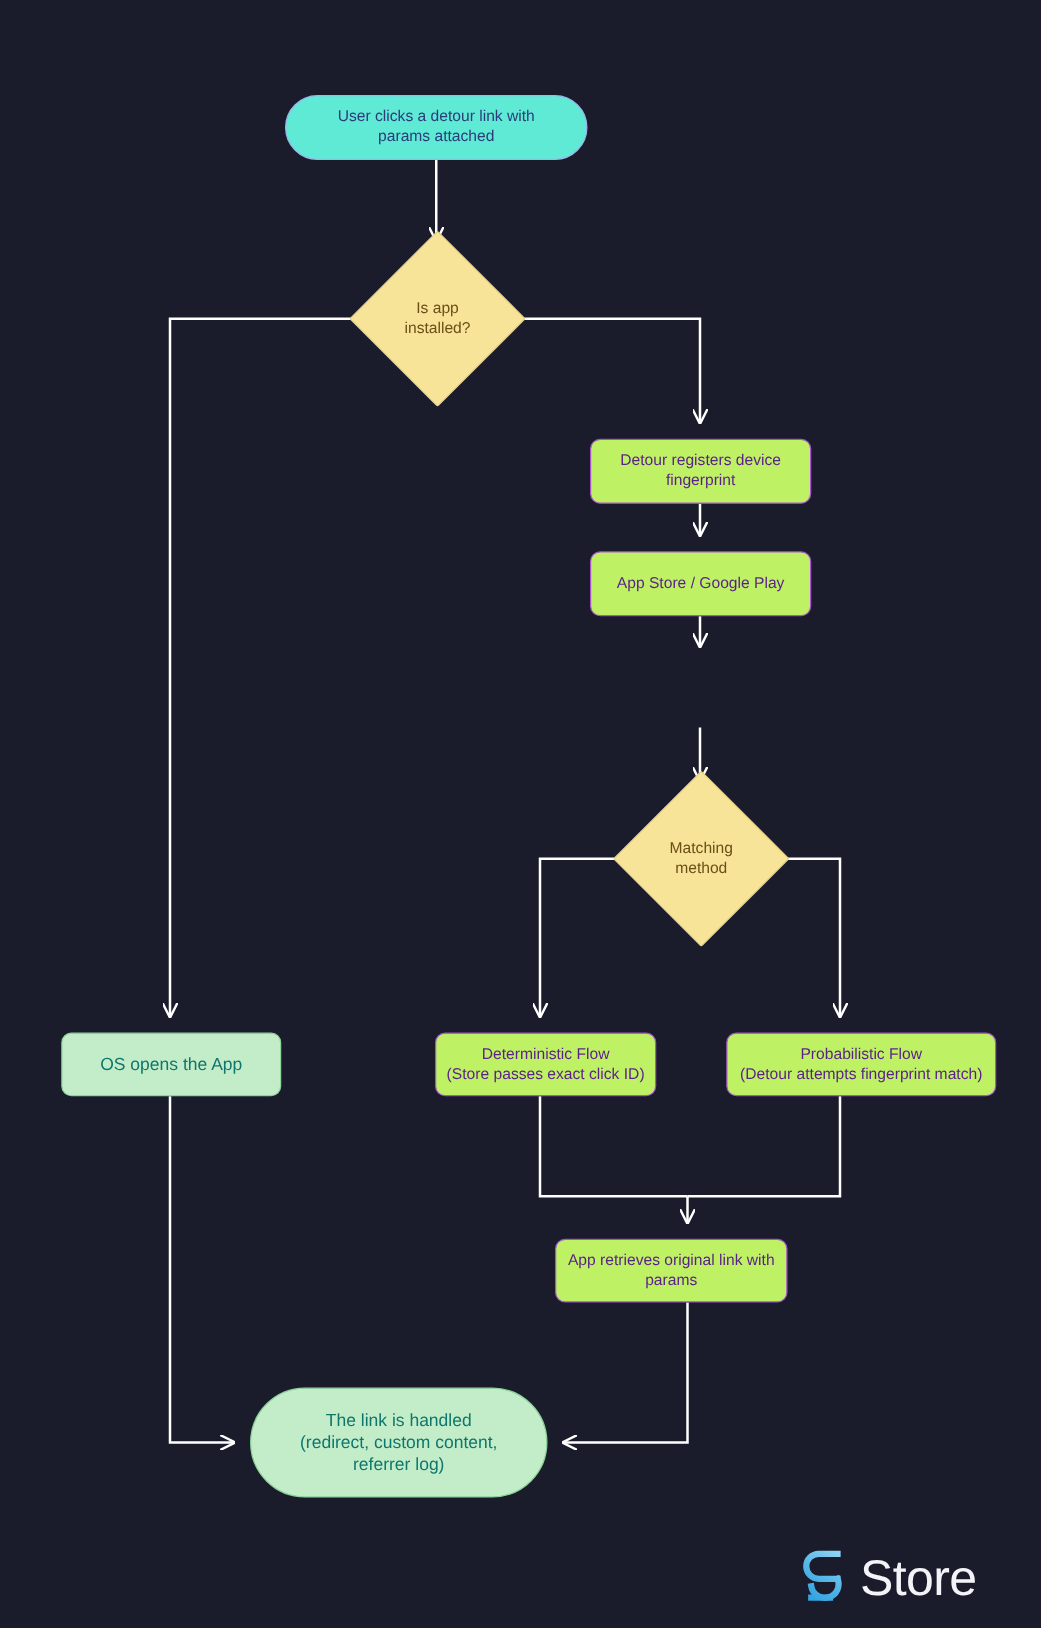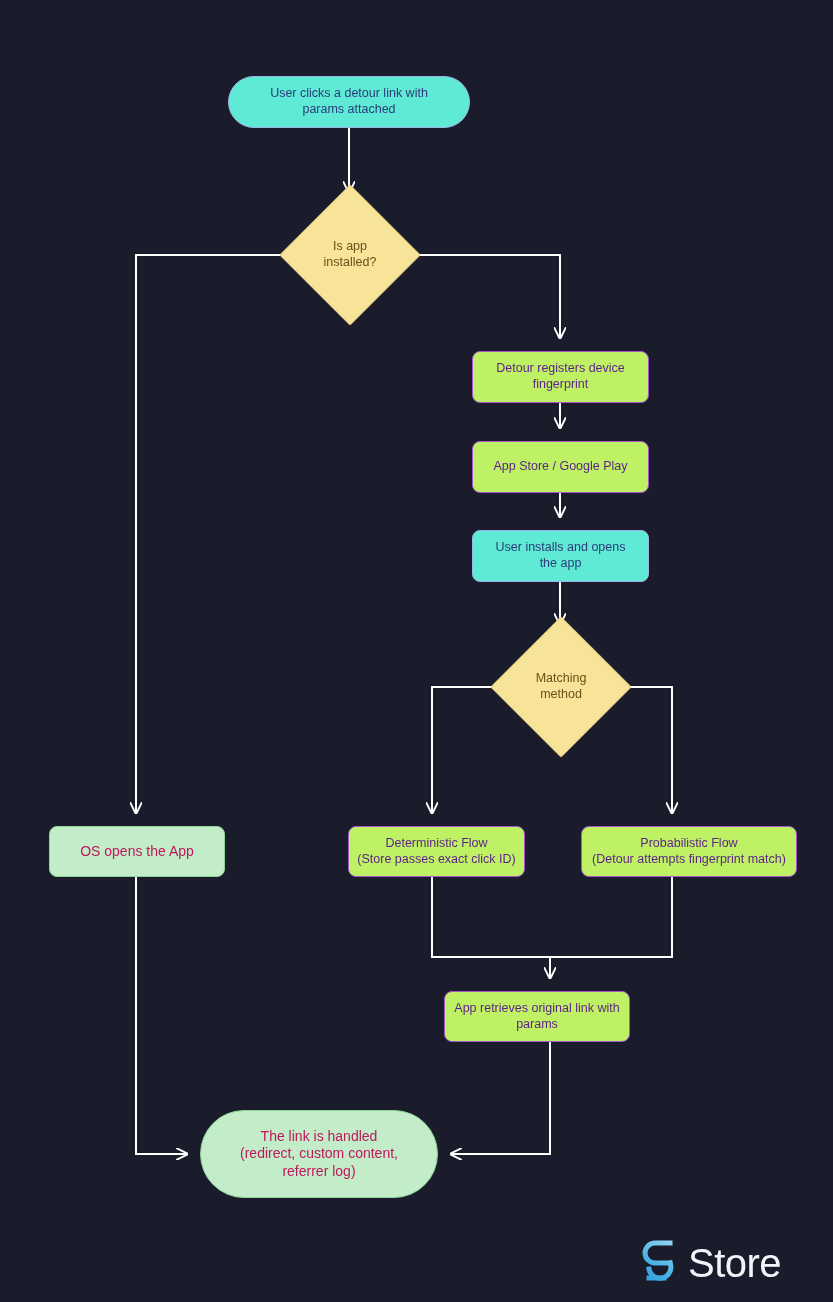--- a/index.html
+++ b/index.html
@@ -48,21 +48,21 @@
     background: #bef264;
     border: 1px solid #a855cd;
     color: #5b1f8a;
     font-size: 12.5px;
     font-weight: 500;
   }
   
   .n-green {
     background: #c3edc8;
     border: 1px solid #8dd39a;
-    color: #be185d;
+    color: #0f766e;
   }
   .r-round { border-radius: 8px; }
   .r-pill  { border-radius: 999px; }
 
   
   .n-diamond {
     background: transparent;
     border: none;
   }
   .diamond-shape {
@@ -149,24 +149,20 @@
 
   <div class="node n-purple r-round" style="left:472px; top:351px; width:177px; height:52px;">
     <span class="node-label">Detour registers device
 fingerprint</span>
   </div>
 
   <div class="node n-purple r-round" style="left:472px; top:441px; width:177px; height:52px;">
     <span class="node-label">App Store / Google Play</span>
   </div>
 
-  <div class="node n-blue r-round" style="left:472px; top:530px; width:177px; height:52px;">
-    <span class="node-label">User installs and opens
-the app</span>
-  </div>
 
   <div class="node n-diamond" style="left:511px; top:637px; width:100px; height:100px;">
     <span class="diamond-shape"></span>
     <span class="diamond-text">Matching
 method</span>
   </div>
 
   <div class="node n-green r-round" style="left:49px; top:826px; width:176px; height:51px; font-size:14px;">
     <span class="node-label">OS opens the App</span>
   </div>

